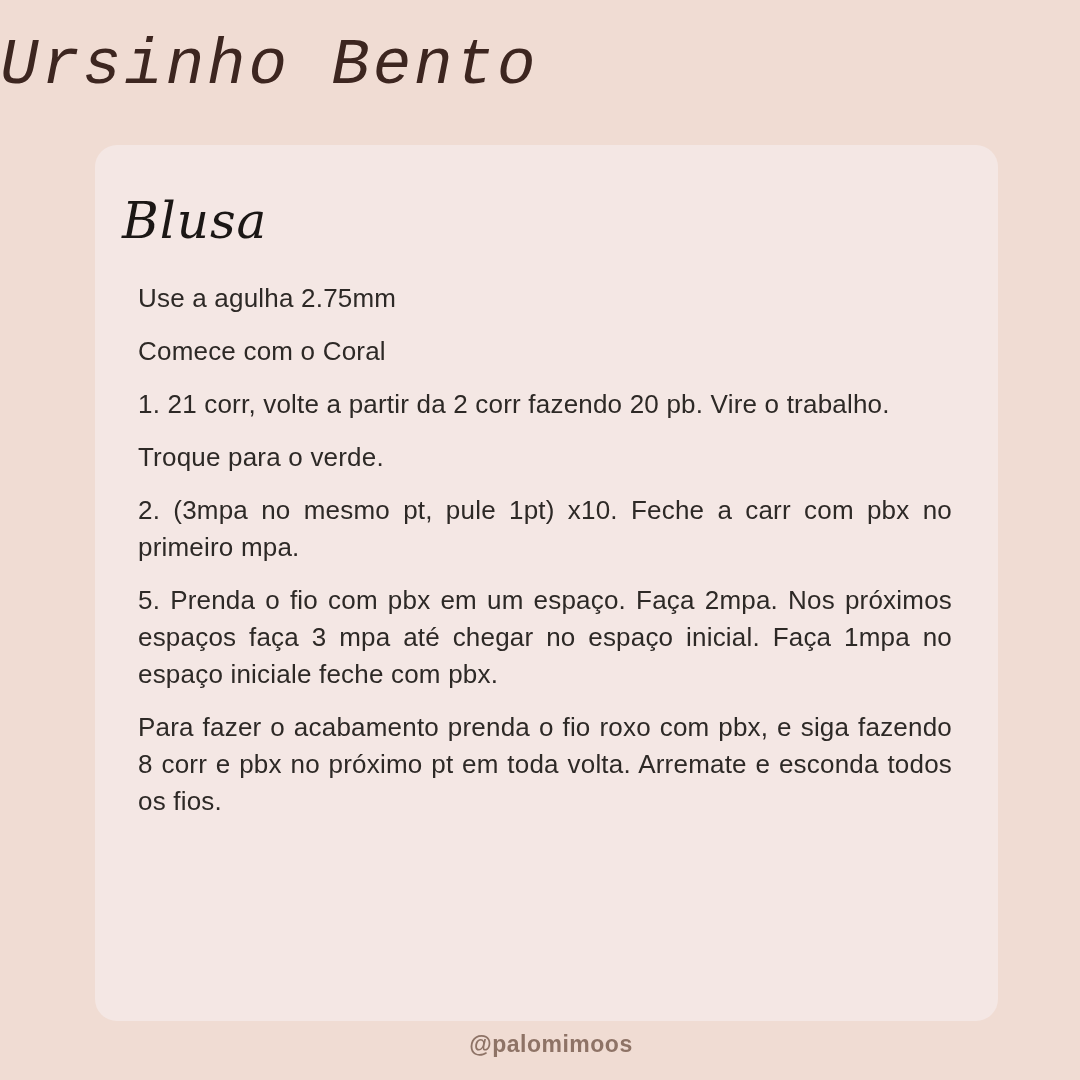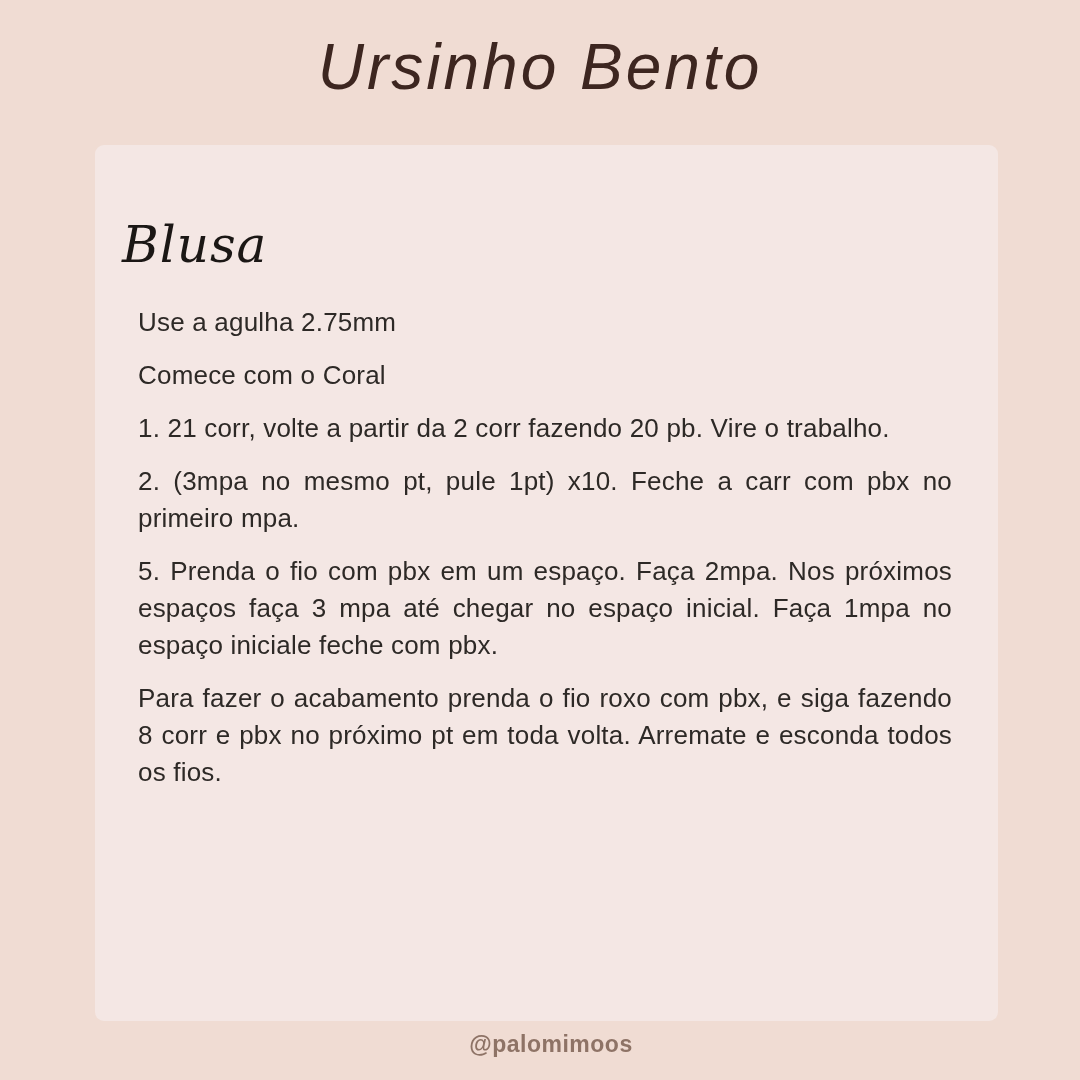--- a/index.html
+++ b/index.html
@@ -15,35 +15,34 @@
   body{
     position:relative;
     background:var(--bg);
     font-family:"Liberation Sans", sans-serif;
     overflow:hidden;
   }
   .page-title{
     position:absolute;
     top:30px; left:0;
     width:100%;
-    text-align:center;
-    font-family:Liberation Sans, sans-serif;
+    font-family:Liberation Mono, monospace;
     font-style:italic;
     font-weight:400;
     font-size:64px;
     letter-spacing:3px;
     color:var(--title);
   }
   .card{
     position:absolute;
     left:95px; top:145px;
     width:903px; height:876px;
     background:var(--card);
-    border-radius:9px;
-    padding:68px 30px 0 27px;
+    border-radius:22px;
+    padding:44px 30px 0 27px;
   }
   .section-title{
     font-family:"DejaVu Serif", serif;
     font-style:italic;
     font-weight:400;
     font-size:50px;
     line-height:1.3;
     letter-spacing:1px;
     color:var(--heading);
   }
@@ -74,19 +73,20 @@
 <body>
 
 <div class="page-title">Ursinho Bento</div>
 
 <div class="card">
   <div class="section-title">Blusa</div>
   <div class="instructions" id="instructions">
       <p>Use a agulha 2.75mm</p>
       <p>Comece com o Coral</p>
       <p>1. 21 corr, volte a partir da 2 corr fazendo 20 pb. Vire o trabalho.</p>
+      <p>Troque para o verde.</p>
       <p class="justify">2. (3mpa no mesmo pt, pule 1pt) x10. Feche a carr com pbx no primeiro mpa.</p>
       <p class="justify">5. Prenda o fio com pbx em um espaço. Faça 2mpa. Nos próximos espaços faça 3 mpa até chegar no espaço inicial. Faça 1mpa no espaço iniciale feche com pbx.</p>
       <p class="justify">Para fazer o acabamento prenda o fio roxo com pbx, e siga fazendo 8 corr e pbx no próximo pt em toda volta. Arremate e esconda todos os fios.</p>
     </div>
 </div>
 
 <div class="footer-handle">@palomimoos</div>
 
 </body></html>

